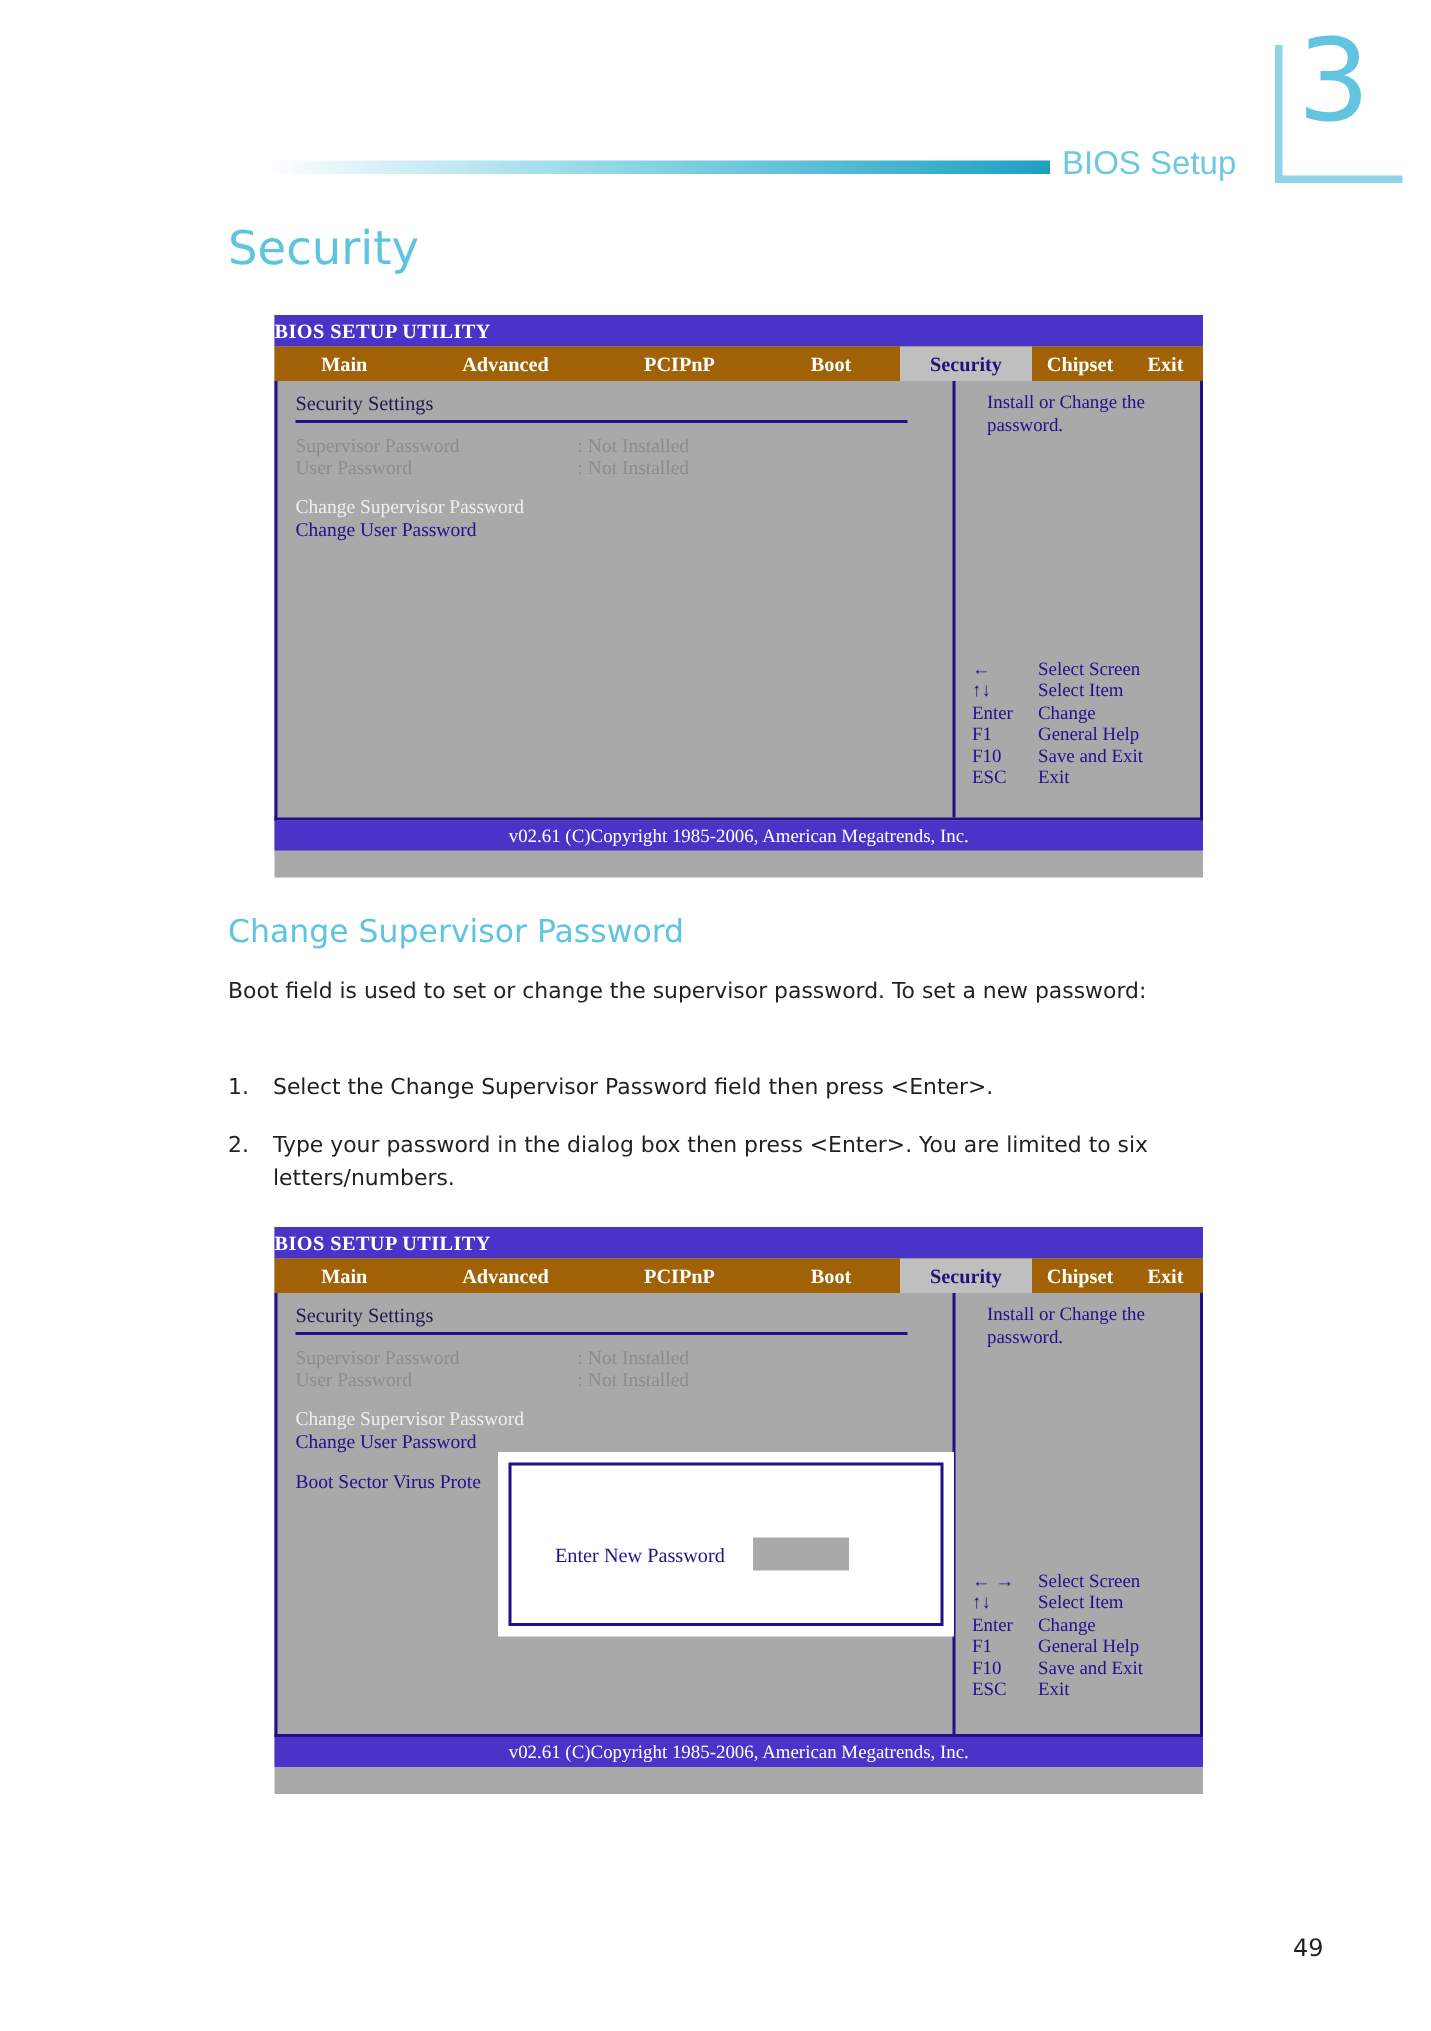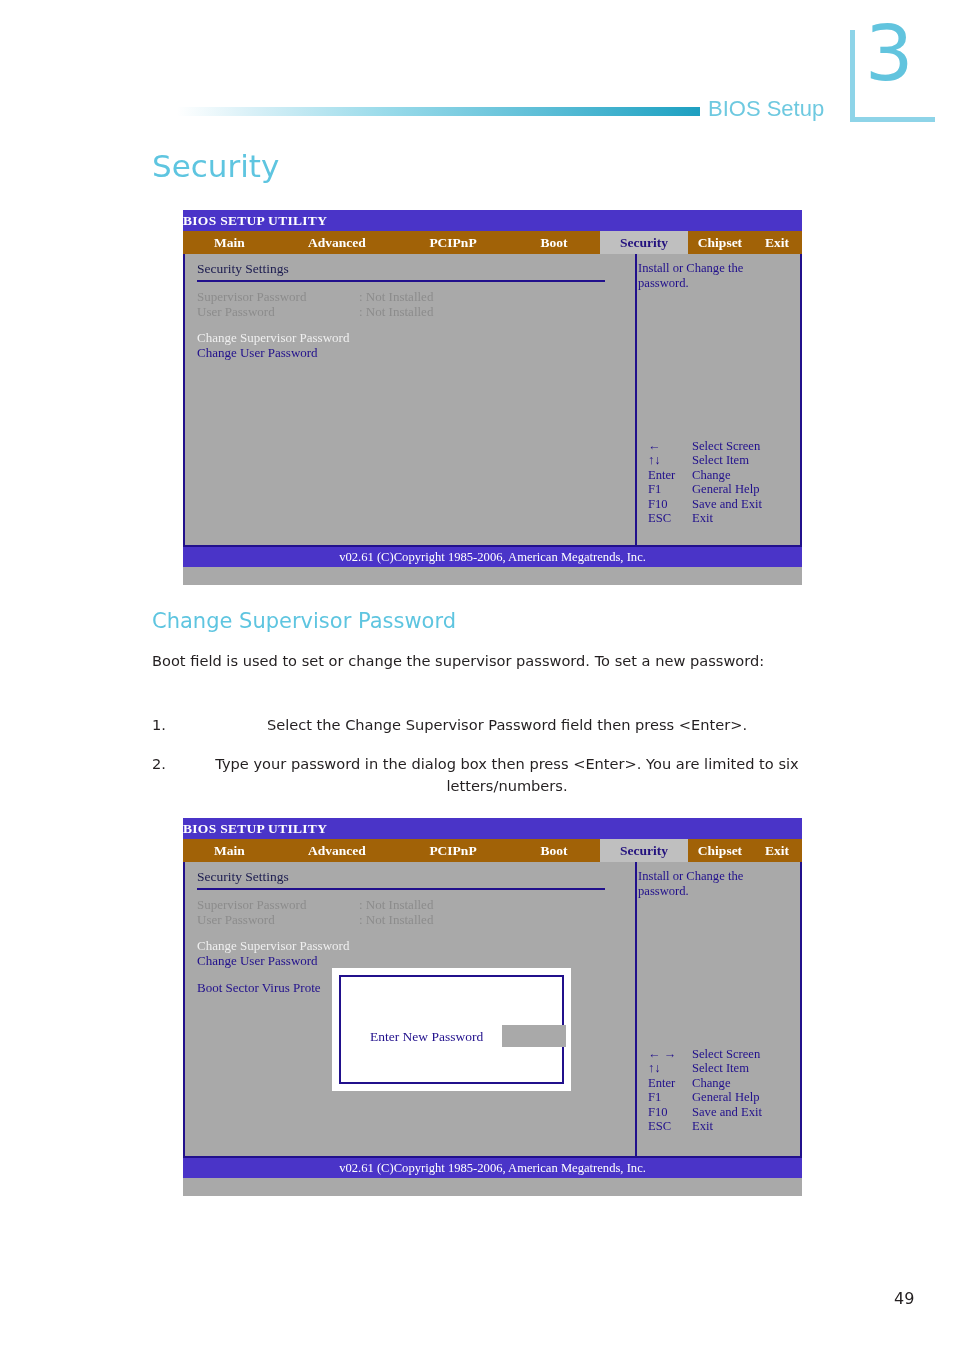--- a/index.html
+++ b/index.html
@@ -116,21 +116,21 @@
     width: 680px;
     font-size: 14.6px;
     line-height: 1.52;
     color: #231f20;
     font-family: "DejaVu Sans", sans-serif;
   }
   .olist.ol-1 { top: 714px; }
   .olist.ol-2 { top: 753px; }
   .olist .row { display: flex; }
   .olist .marker { width: 30px; flex: 0 0 30px; }
-  .olist .txt { flex: 1; text-align: center; }
+  .olist .txt { flex: 1; }
 
   
   .bios {
     position: absolute;
     background: #a9a9a9;
     border: 0;
   }
   .bios-title {
     background: #4a34c8;
     color: #ffffff;
@@ -174,21 +174,21 @@
     position: relative;
     flex: 1;
     border-right: 2px solid #21108c;
     padding: 7px 0 0 12px;
     box-sizing: border-box;
   }
   .bios-right {
     position: relative;
     width: 163px;
     flex: 0 0 163px;
-    padding: 7px 8px 0 1px;
+    padding: 7px 8px 0 21px;
     box-sizing: border-box;
   }
 
   .bios-txt {
     font-family: "Liberation Serif", "DejaVu Serif", serif;
     font-size: 13px;
     line-height: 15px;
     color: #21108c;
     white-space: nowrap;
     gap: 12px;
@@ -203,21 +203,21 @@
     line-height: 16px;
   }
   .sec-underline {
     height: 2px;
     background: #21108c;
     margin: 3px 0 7px 0;
   }
 
   .kv { display: flex; }
   .kv .k { width: 150px; flex: 0 0 150px; }
-  .kv .v { flex: 1; }
+  .kv .v { flex: 1; margin-left: 26px; }
 
   .help-text {
     font-family: "Liberation Serif", "DejaVu Serif", serif;
     font-size: 12.6px;
     line-height: 14.5px;
     color: #21108c;
   }
 
   .keylegend {
     position: absolute;
@@ -276,21 +276,20 @@
   }
 
   
   .page-num {
     position: absolute;
     left: 862px;
     top: 1289px;
     font-size: 16px;
     color: #231f20;
     font-family: "DejaVu Sans", sans-serif;
-    margin-left: 32px;
   }
 </style>
 </head>
 <body>
 
 <div class="chapter-mark">
   <div class="vrule"></div>
   <div class="hrule"></div>
   <div class="num">3</div>
 </div>
@@ -442,21 +441,21 @@
           </div>
           <div class="krow">
             <div class="kk">ESC</div>
             <div class="kd">Exit</div>
           </div>
         </div>
     </div>
   </div>
   <div class="bios-footer">v02.61 (C)Copyright 1985-2006, American Megatrends, Inc.</div>
 
-  <div class="pwd-dialog" style="left:149px; top:150px; width:239px; height:123px;">
+  <div class="pwd-dialog" style="left:149px; top:150px; width:304px; height:123px;">
     <div class="inner">
       <div class="lbl">Enter New Password</div>
       <div class="field"></div>
     </div>
   </div>
 </div>
 
 <div class="page-num">49</div>
 
 </body></html>

